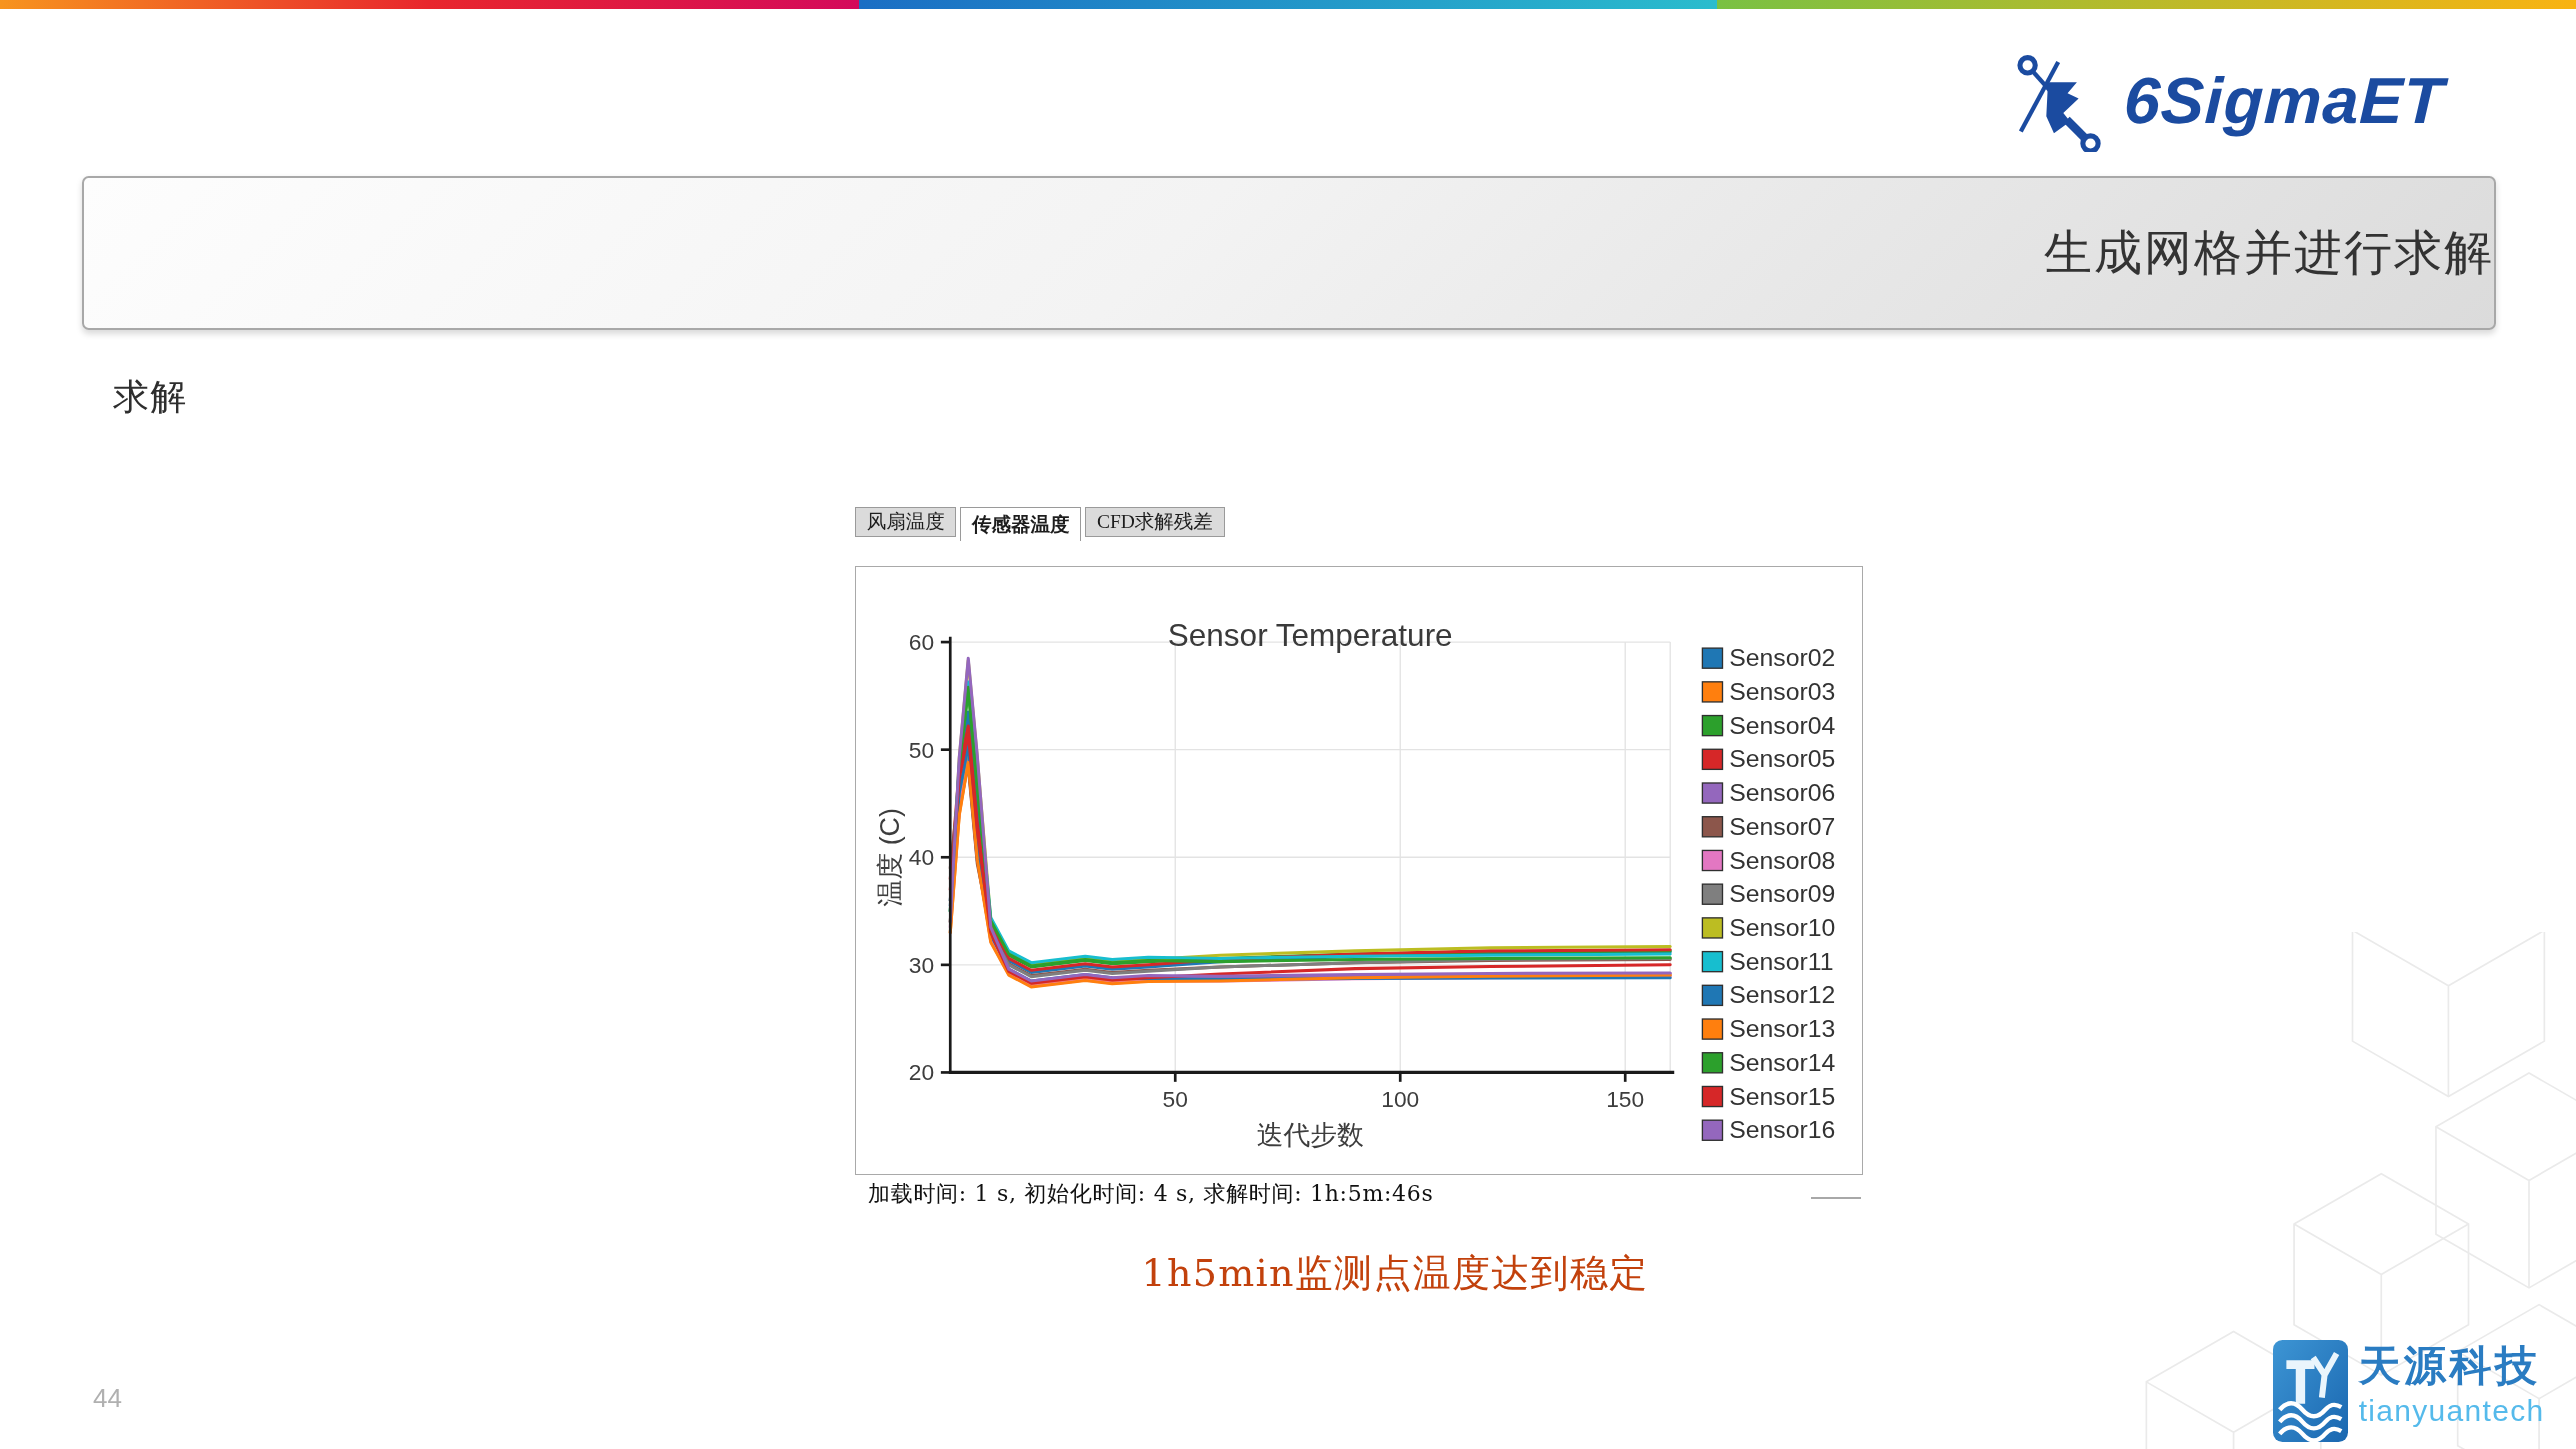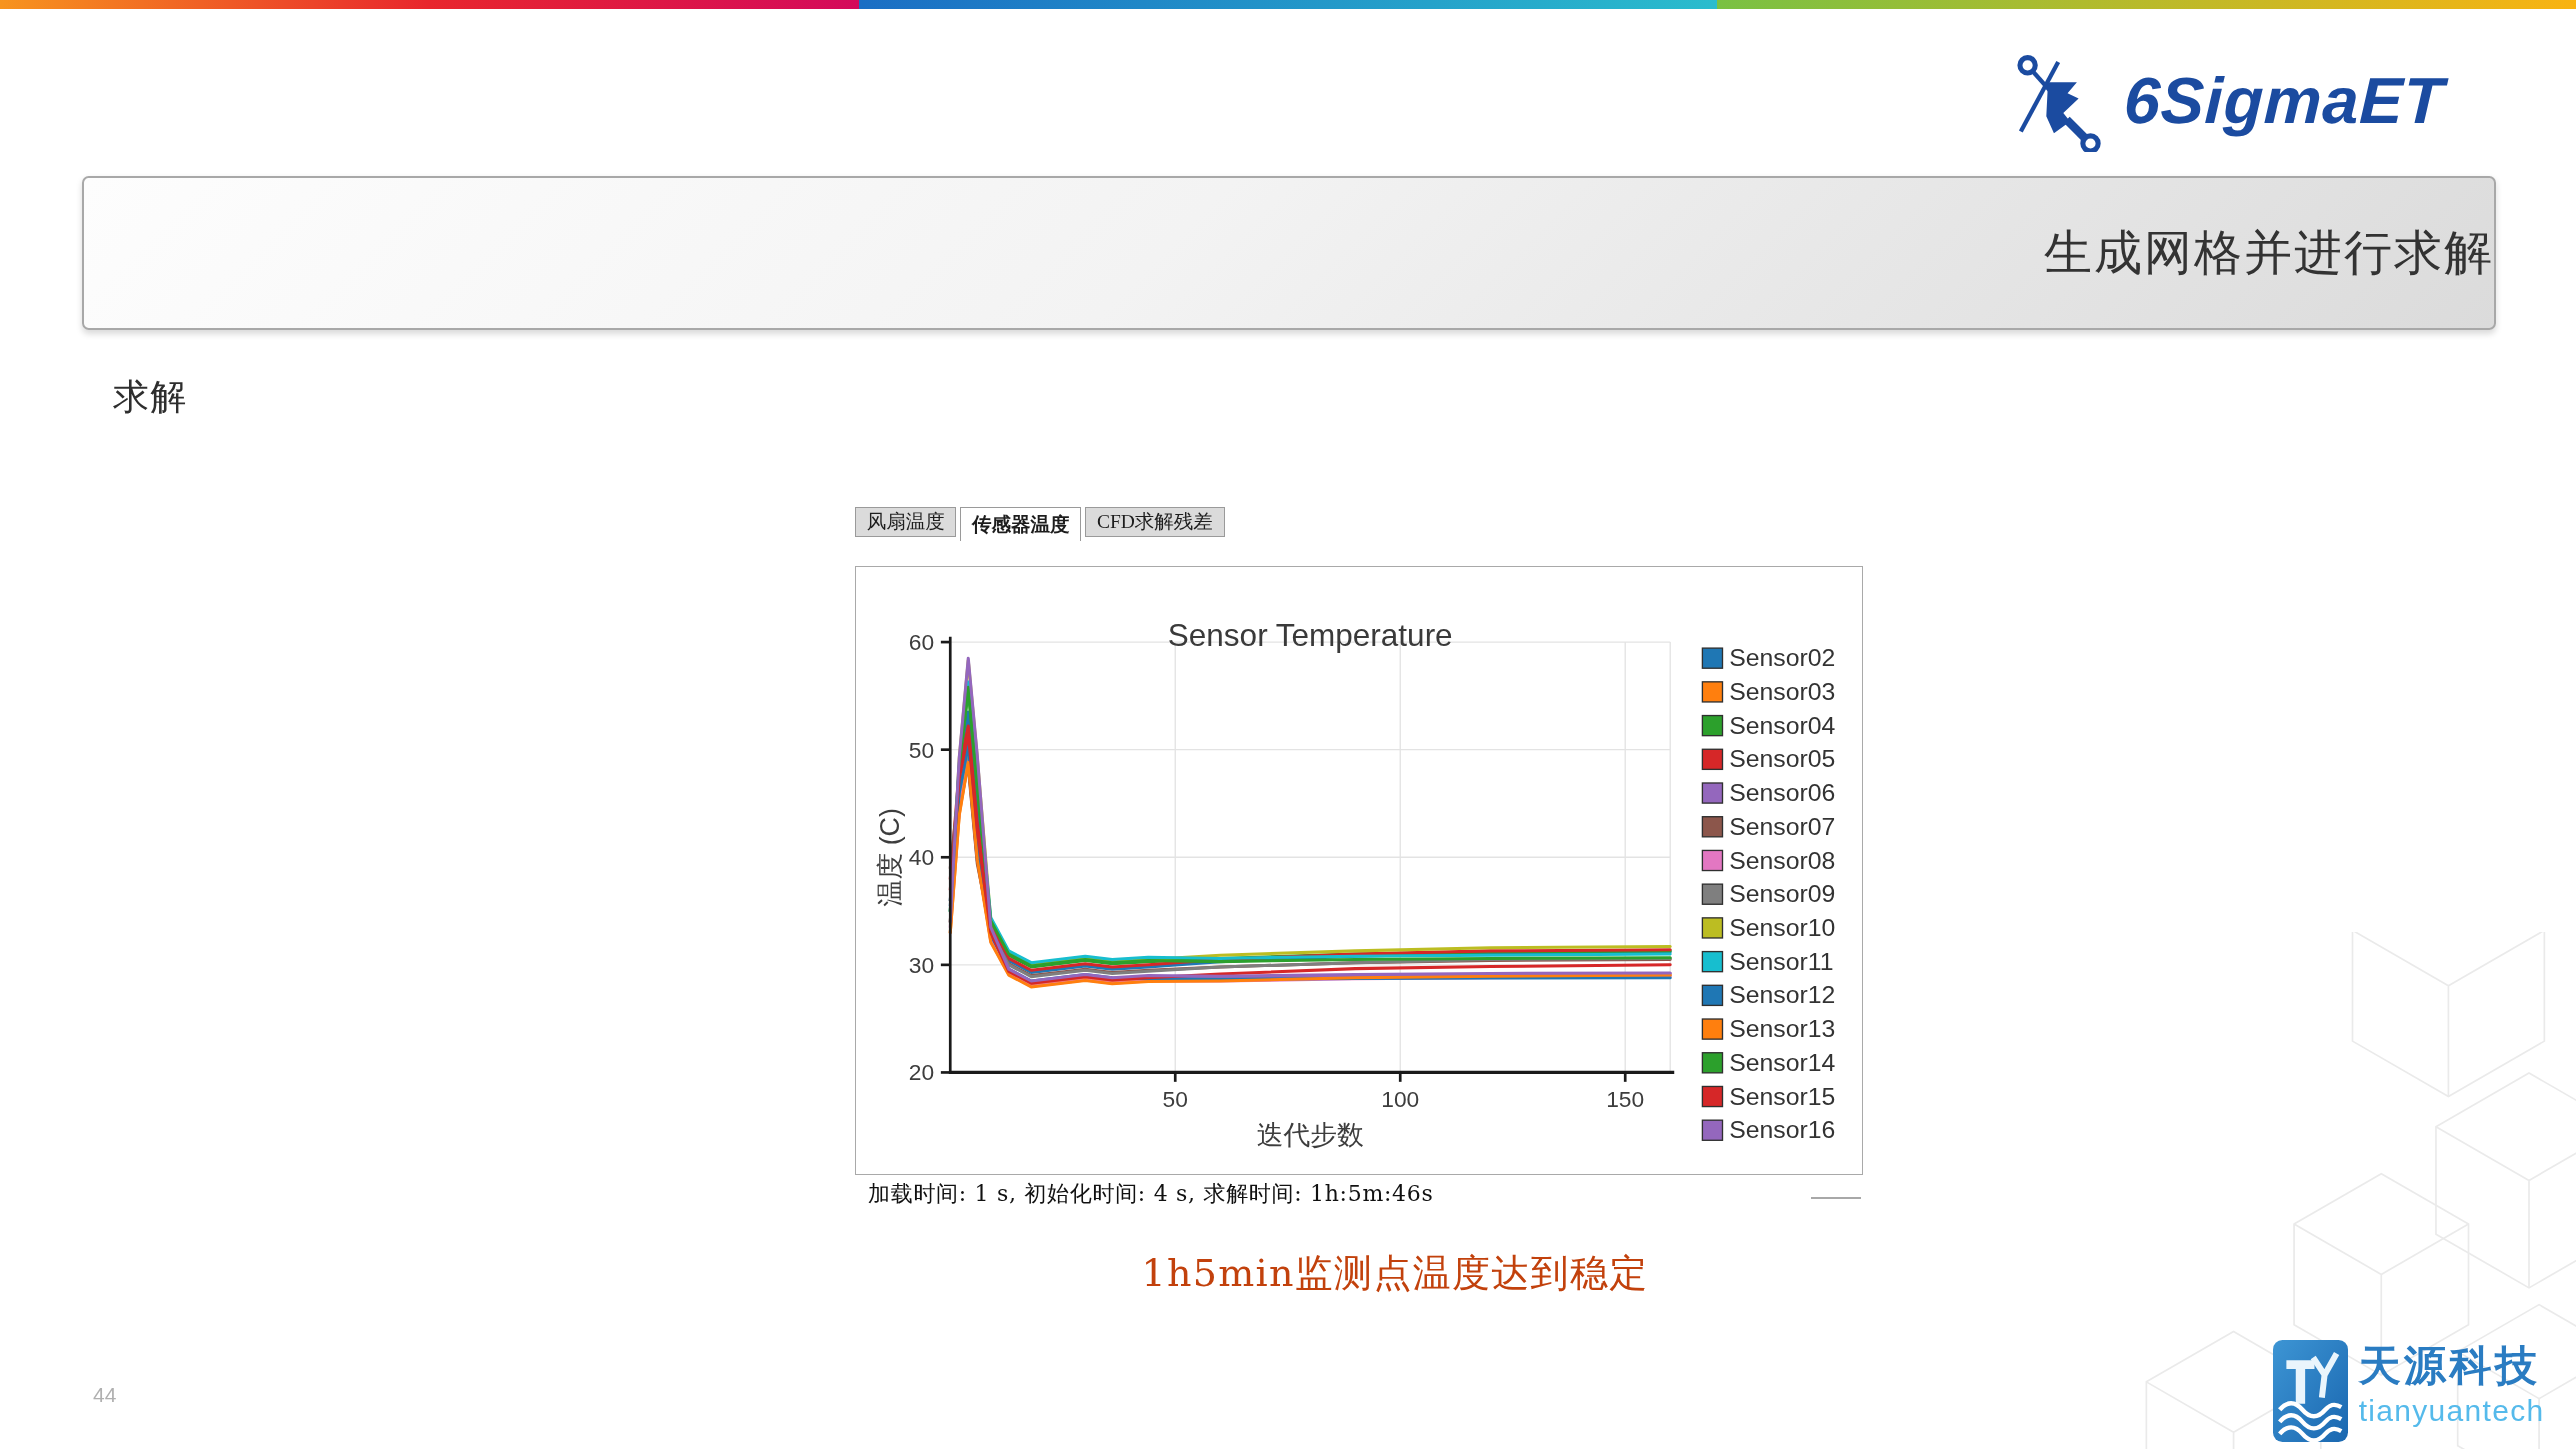--- a/index.html
+++ b/index.html
@@ -35,21 +35,21 @@
   .tab.active{background:#FFF;height:34px;border-bottom:none;z-index:4;font-weight:bold;}
   .panel{left:855px;top:566px;width:1008px;height:609px;box-sizing:border-box;
          border:1.3px solid #A9A9A9;background:#fff;z-index:2;}
   .status{left:856px;top:1179px;font-size:22px;color:#111;
           font-family:"DejaVu Serif","Liberation Serif",serif;letter-spacing:0.7px;margin-left:12px;}
   .grip{left:1811px;top:1197px;width:50px;height:2px;background:#A8A8A8;}
 
   .caption{left:855px;top:1248px;width:1080px;text-align:center;font-size:38px;color:#c2410c;
            font-family:"DejaVu Serif","Liberation Serif",serif;letter-spacing:1.3px;}
 
-  .pagenum{left:93px;top:1383px;font-size:21px;color:#B0B0B0;}
+  .pagenum{left:93px;top:1383px;font-size:26px;color:#B0B0B0;}
 
   
   .hexbg{left:2106px;top:932px;width:470px;height:517px;}
   .footer{left:2273px;top:1340px;display:flex;gap:10.7px;align-items:flex-start;z-index:2;}
   .footer .ty{width:75px;height:102px;}
   .footer .txt{display:flex;flex-direction:column;}
   .footer .cn{font-size:42px;font-weight:bold;color:#2A7CC2;letter-spacing:3.4px;line-height:52px;}
   .footer .en{font-size:30px;color:#55BAEB;letter-spacing:1.3px;line-height:38px;}
 </style>
 </head>

